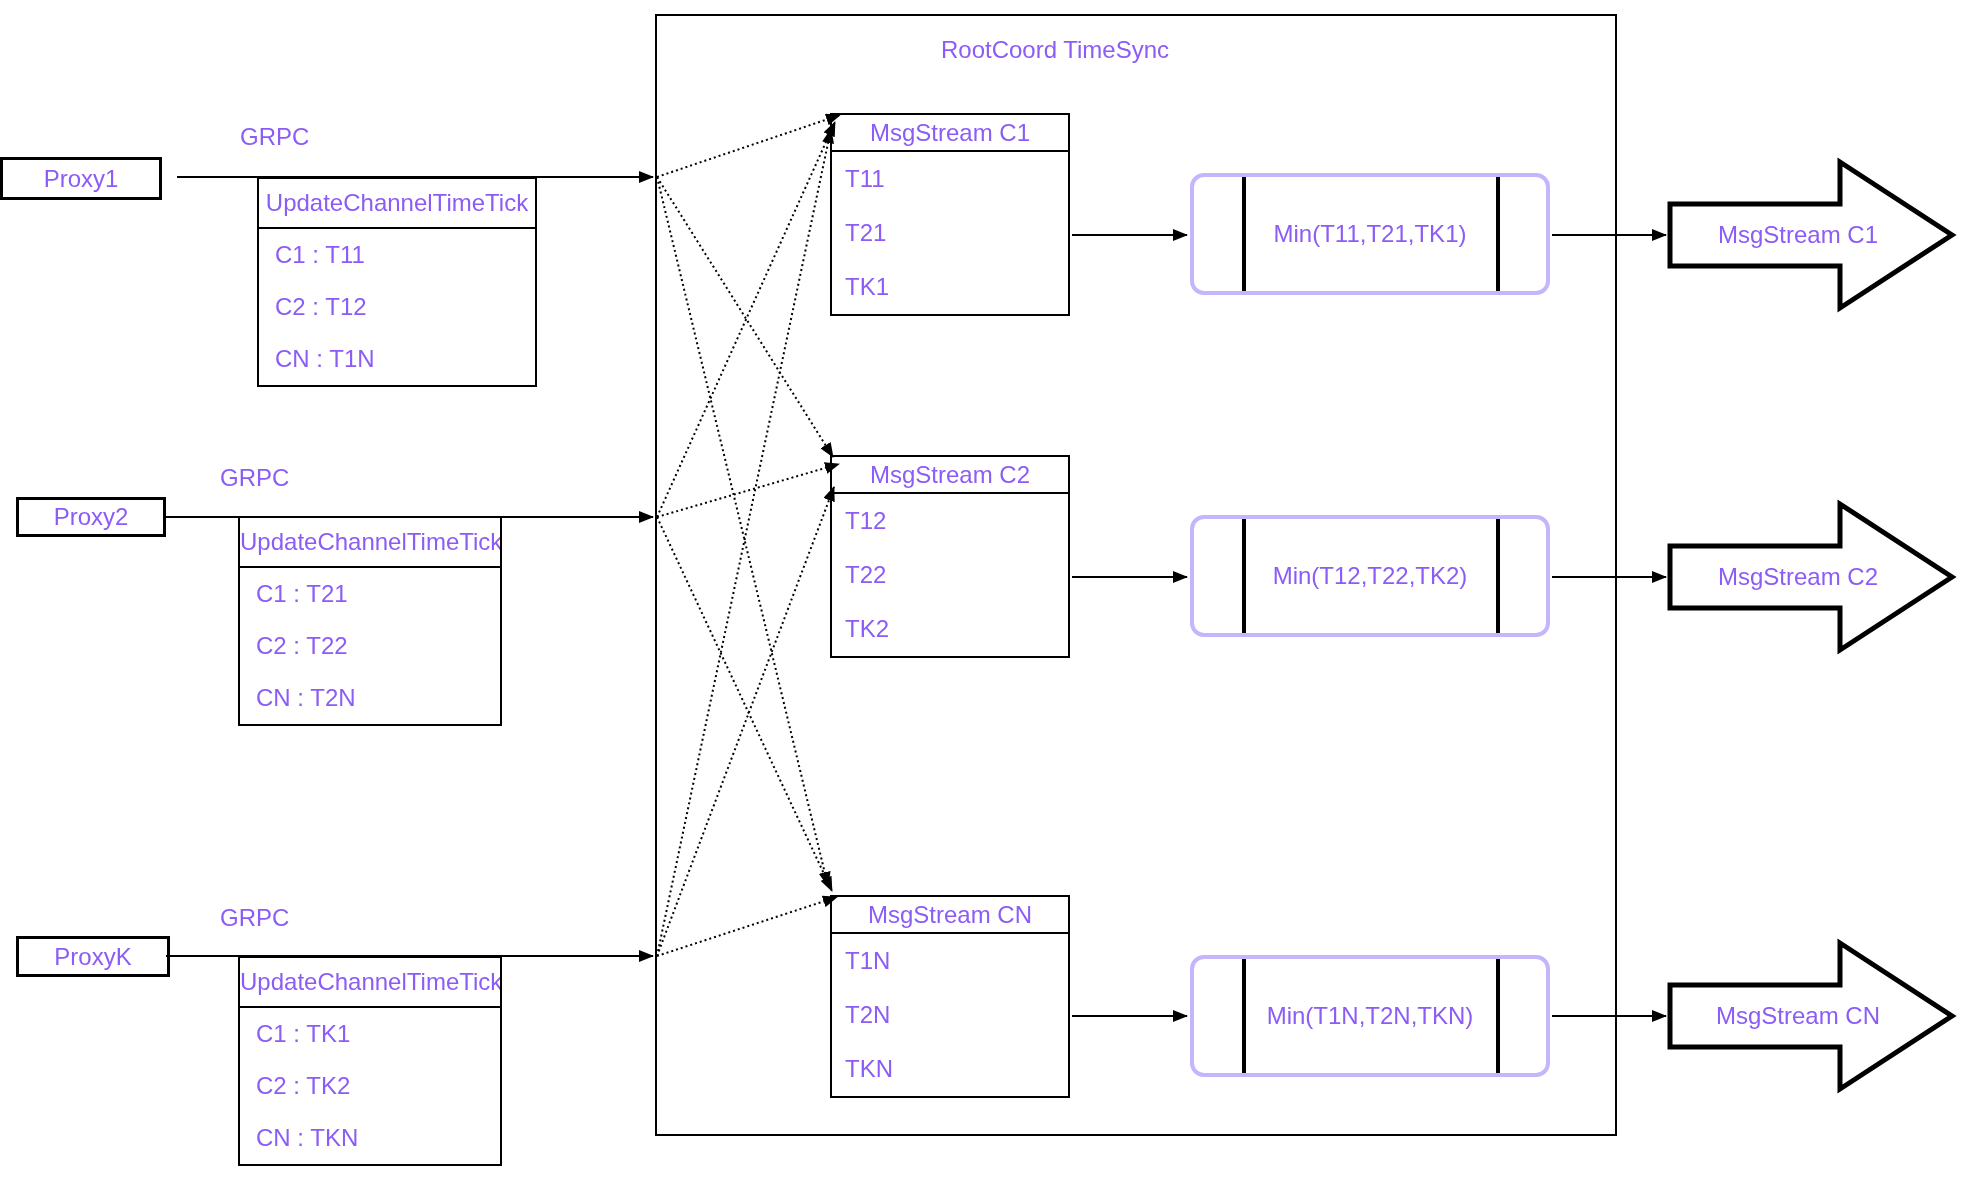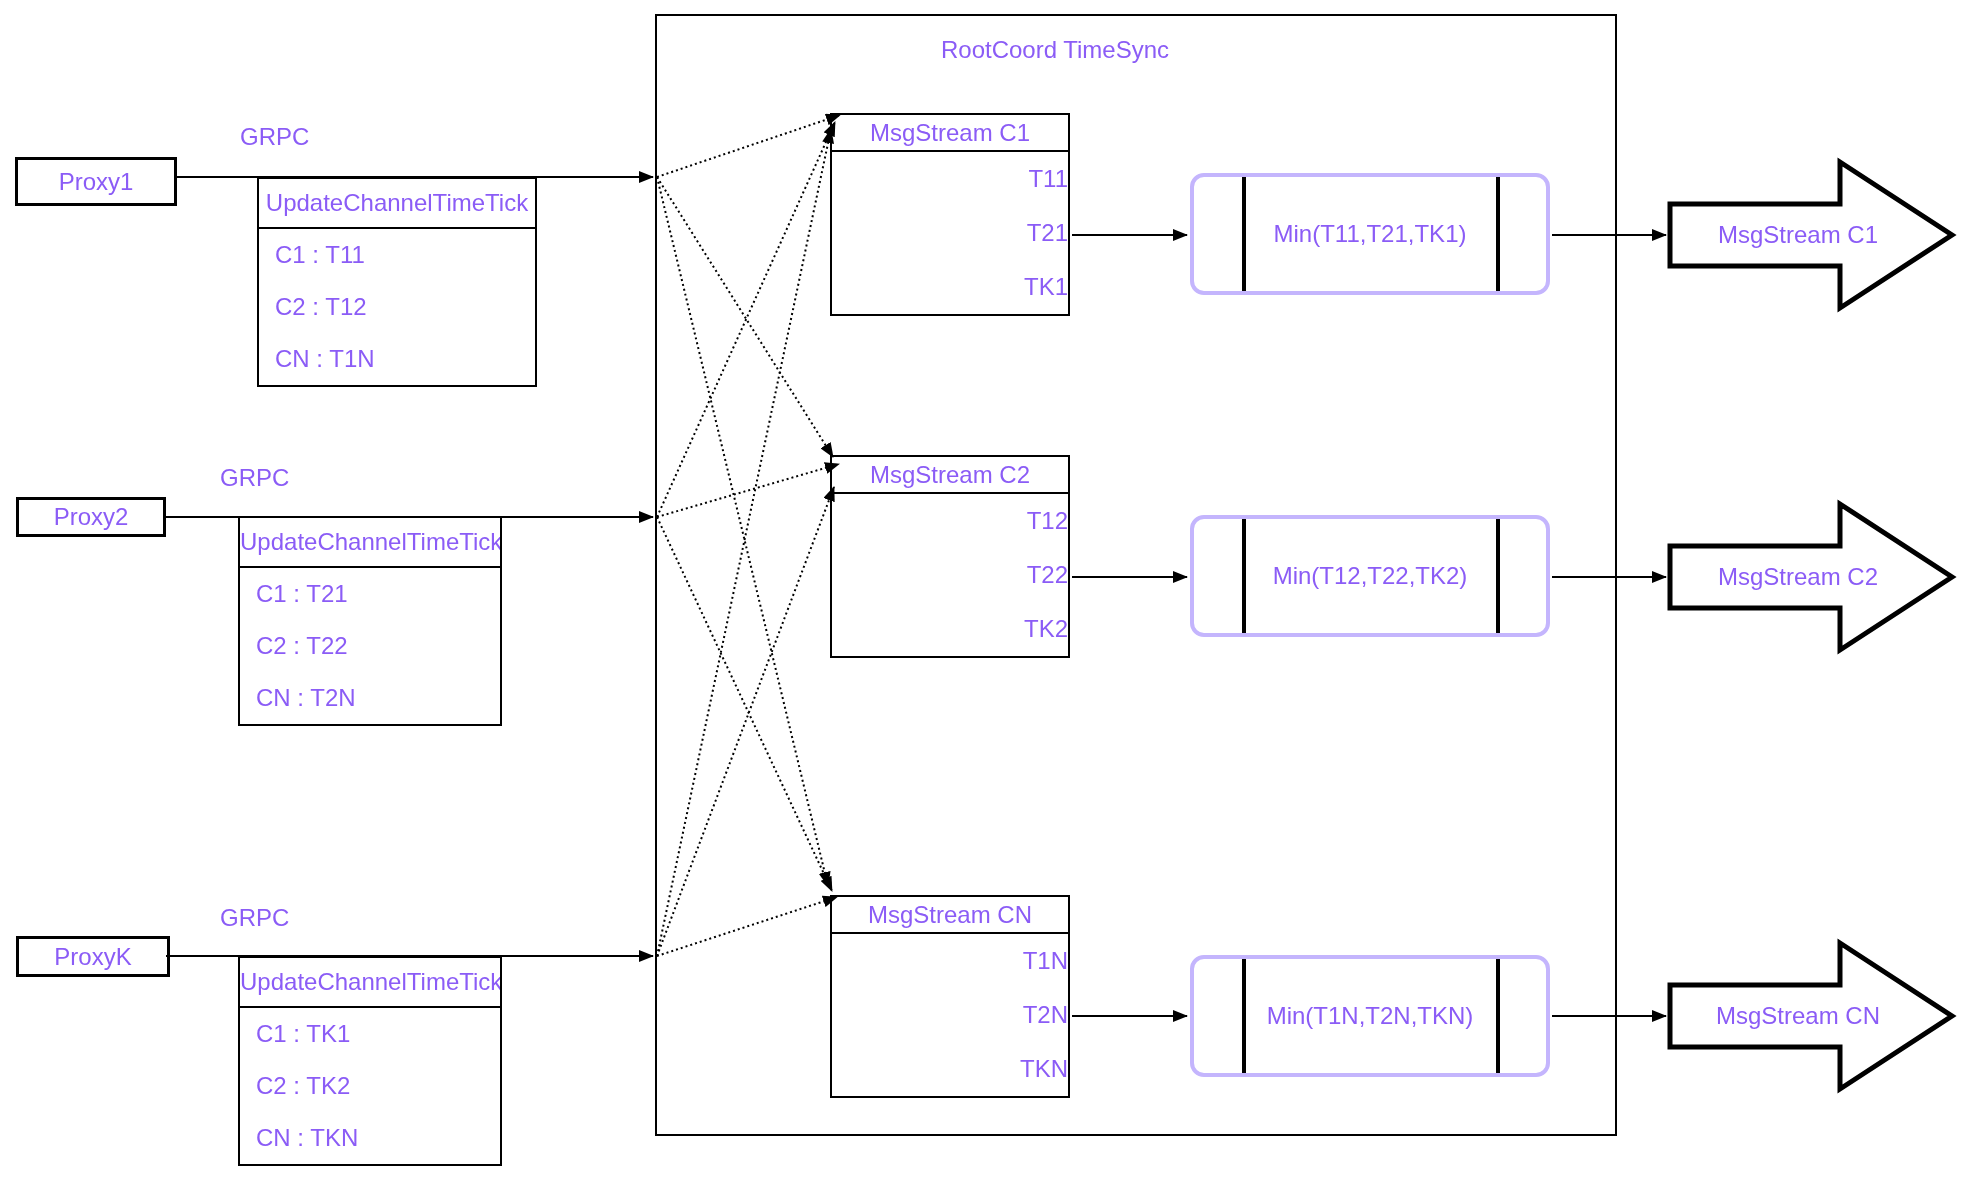--- a/index.html
+++ b/index.html
@@ -45,21 +45,21 @@
   }
   .dtable .thead {
     border-bottom: 2px solid #000;
     text-align: center;
     font-size: 24px;
     overflow: hidden; white-space: nowrap;
   }
   .upd .thead { height: 48px; line-height: 48px; }
   .upd .trow  { height: 52px; line-height: 52px; padding-left: 16px; font-size: 24px; white-space: nowrap; }
   .msg .thead { height: 35px; line-height: 35px; }
-  .msg .trow  { height: 54px; line-height: 54px; padding-left: 6px; font-size: 24px; white-space: nowrap; text-align: right; }
+  .msg .trow  { height: 54px; line-height: 54px; padding-left: 13px; font-size: 24px; white-space: nowrap; }
 
   .min-box {
     border: 4px solid #c4b5fd;
     border-radius: 14px;
     background: #fff;
   }
   .min-box .vline {
     position: absolute; top: 0; bottom: 0; width: 4px; background: #000;
   }
   .min-box .vline.left  { left: 48px; }
@@ -82,21 +82,21 @@
 
   <svg class="layer">
     <polygon points="1670,204 1840,204 1840,162 1952,235 1840,308 1840,266 1670,266" fill="#ffffff" stroke="#000000" stroke-width="5"></polygon>
     <polygon points="1670,546 1840,546 1840,504 1952,577 1840,650 1840,608 1670,608" fill="#ffffff" stroke="#000000" stroke-width="5"></polygon>
     <polygon points="1670,985 1840,985 1840,943 1952,1016 1840,1089 1840,1047 1670,1047" fill="#ffffff" stroke="#000000" stroke-width="5"></polygon>
   </svg>
 
   <div class="abs big-container" style="left:655px; top:14px; width:962px; height:1122px;"></div>
   <div class="abs container-title" style="left:655px; top:36px; width:800px;">RootCoord TimeSync</div>
 
-  <div class="abs proxy-box" style="left:15px; top:157px; width:162px; height:49px;">
+  <div class="abs proxy-box" style="left:0; top:157px; width:162px; height:43px;">
     <span>Proxy1</span>
   </div>
   <div class="abs grpc-label" style="left:240px; top:123px; width:260px;">GRPC</div>
 
   <div class="abs dtable upd" style="left:257px; top:177px; width:280px;">
     <div class="thead">UpdateChannelTimeTick</div>
     <div class="trow">C1 : T11</div>
     <div class="trow">C2 : T12</div>
     <div class="trow">CN : T1N</div>
   </div>

